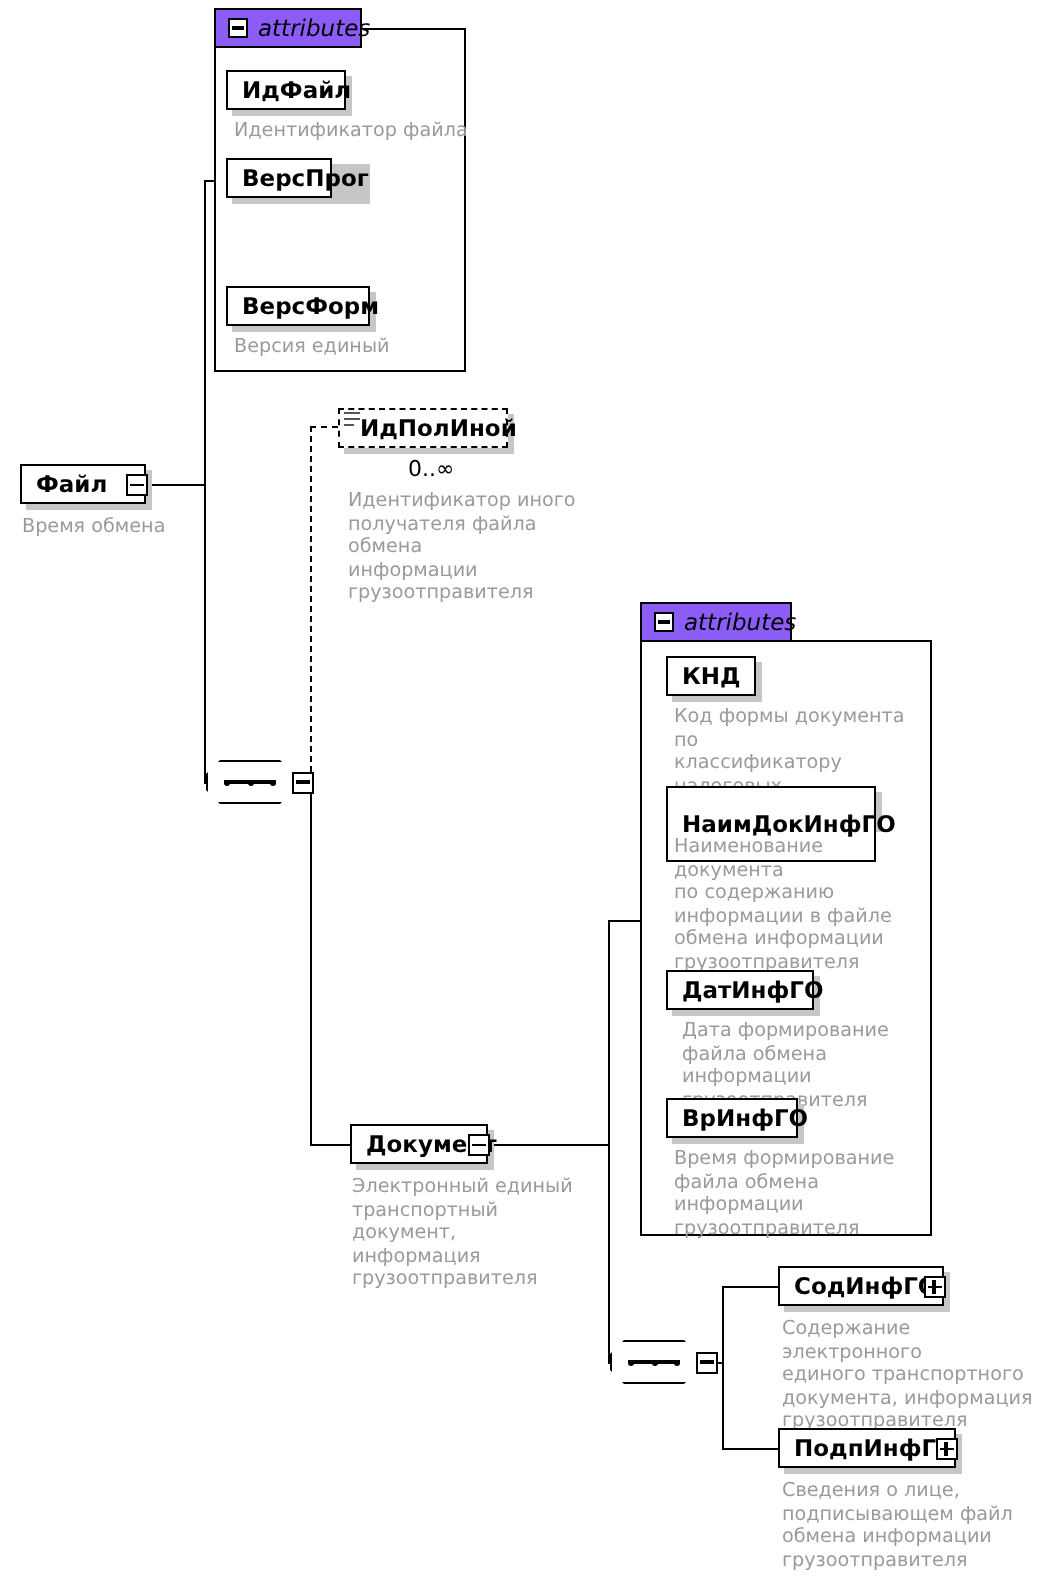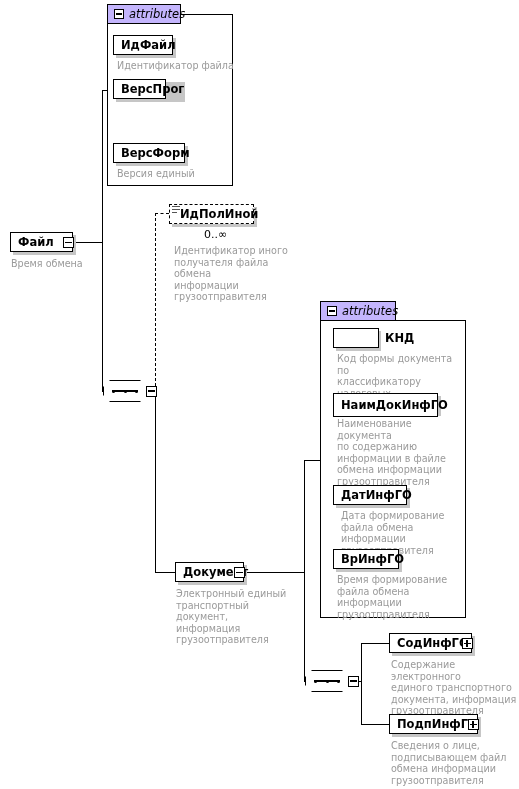--- a/index.html
+++ b/index.html
@@ -22,21 +22,21 @@
   .handle.plus::after{content:"";position:absolute;top:1px;bottom:1px;left:3.5px;
           width:1.5px;background:#000;}
 
   
   .node.optional{border:1.5px dashed #000;text-align:center;}
 
   
   .attrbox{position:absolute;box-sizing:border-box;border:1.5px solid #000;
            background:#fff;}
   .attrhdr{position:absolute;box-sizing:border-box;border:1.5px solid #000;
-           background:#c4b5fd;display:flex;align-items:center;gap:5px;
+           background:#8b5cf6;display:flex;align-items:center;gap:5px;
            padding:0 6px;font-style:italic;font-size:11.5px;color:#000;}
   .attrhdr .minus{width:10px;height:10px;border:1.5px solid #000;
            box-sizing:border-box;position:relative;background:#fff;flex:0 0 auto;}
   .attrhdr .minus::before{content:"";position:absolute;left:1px;right:1px;
            top:3px;height:1.5px;background:#000;}
 
   
   .desc{position:absolute;font-size:9.6px;line-height:11.6px;color:#9a9a9a;
         white-space:pre-line;}
 
@@ -163,29 +163,29 @@
     <span class="handle" style="left:43px;top:5.5px;"></span>
   </div>
 
   <div class="attrbox" style="left:320px;top:320px;width:146px;height:298px;"></div>
   <div class="attrhdr" style="left:320px;top:301px;width:76px;height:20px;">
     <span class="minus"></span>
     <span>attributes</span>
   </div>
 
   <div class="shadow" style="left:336px;top:331px;width:45px;height:20px;"></div>
-  <div class="node" style="left:333px;top:328px;width:45px;height:20px;padding-left:44px;">
+  <div class="node" style="left:333px;top:328px;width:45px;height:20px;">
     <span class="lbl">КНД</span>
   </div>
   <div class="desc" style="left:337px;top:353px;width:128px;">Код формы документа по
 классификатору налоговых
 документов (КНД)</div>
 
   <div class="shadow" style="left:336px;top:396px;width:105px;height:20px;"></div>
-  <div class="node" style="left:333px;top:393px;width:105px;height:24px;">
+  <div class="node" style="left:333px;top:393px;width:105px;height:38px;">
     <span class="lbl">НаимДокИнфГО</span>
   </div>
   <div class="desc" style="left:337px;top:418px;width:128px;">Наименование документа
 по содержанию
 информации в файле
 обмена информации
 грузоотправителя</div>
 
   <div class="shadow" style="left:336px;top:488px;width:74px;height:20px;"></div>
   <div class="node" style="left:333px;top:485px;width:74px;height:20px;">

